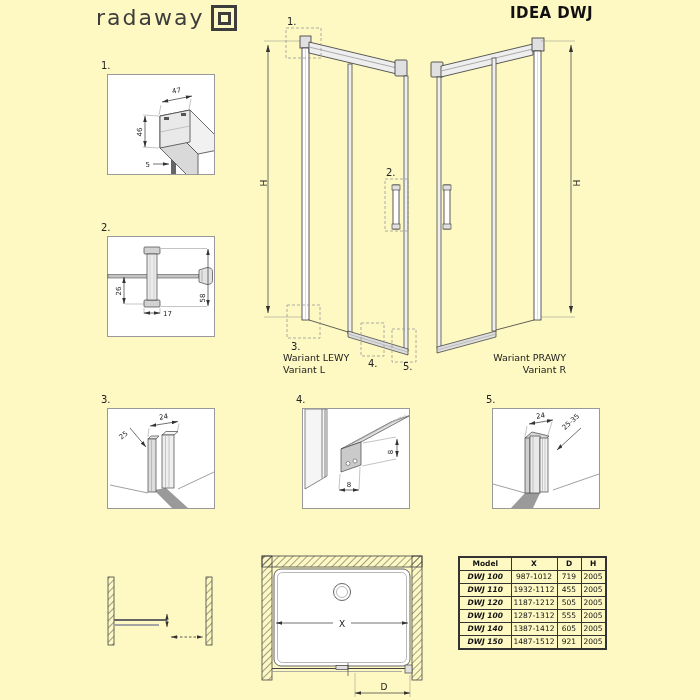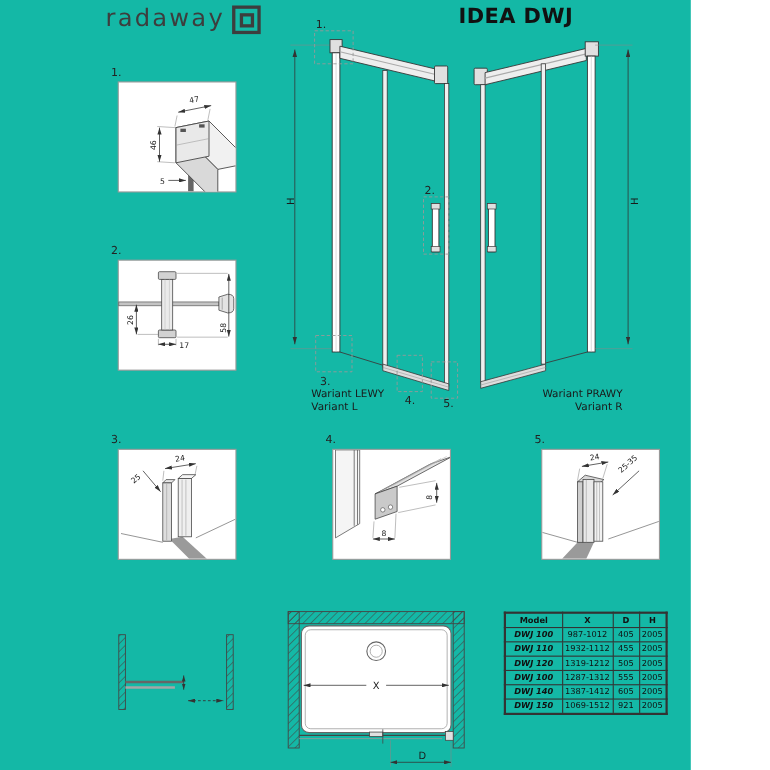--- a/index.html
+++ b/index.html
@@ -1,24 +1,24 @@
 <!DOCTYPE html>
 <html><head>
 <meta charset="utf-8">
 <style>
   html,body{margin:0;padding:0;background:#fff;}
-  .page{position:relative;width:628px;height:700px;background:#14b8a6;overflow:hidden;
+  .page{position:relative;width:700px;height:700px;background:#fef9c3;overflow:hidden;
         font-family:"DejaVu Sans",sans-serif;}
   .abs{position:absolute;}
   
   .logo{position:absolute;left:96px;top:5px;display:flex;align-items:center;gap:7px;}
   .logo-text{font-size:22px;color:#3d3d3d;letter-spacing:2px;line-height:1;}
   .logo-box{width:20px;height:20px;border:3px solid #3d3d3d;display:flex;align-items:center;justify-content:center;}
   .logo-box-inner{width:7px;height:7px;border:3px solid #3d3d3d;}
-  .title{position:absolute;right:107px;top:4px;font-size:19px;font-weight:bold;color:#111;letter-spacing:0.4px;}
+  .title{position:absolute;right:107px;top:4px;font-size:15px;font-weight:bold;color:#111;letter-spacing:0.4px;}
   
   svg{overflow:hidden;}
   svg text{font-family:"DejaVu Sans",sans-serif;}
   .box{fill:#fff;stroke:#999;stroke-width:1;}
   .ext{stroke:#888;stroke-width:0.5;}
   .dimline{stroke:#333;stroke-width:0.7;fill:none;}
   .ln{stroke:#3a3a3a;stroke-width:0.8;fill:none;}
   .dim{font-size:7px;fill:#222;}
   .callout{font-size:10px;fill:#222;}
   .caption{font-size:9.5px;fill:#1a1a1a;}
@@ -351,49 +351,49 @@
         <th>Model</th>
         <th>X</th>
         <th>D</th>
         <th>H</th>
       </tr>
     </thead>
     <tbody>
       <tr>
         <td class="model-cell">DWJ 100</td>
         <td>987-1012</td>
-        <td>405</td>
+        <td>719</td>
         <td>2005</td>
       </tr>
       <tr>
         <td class="model-cell">DWJ 110</td>
         <td>1932-1112</td>
         <td>455</td>
         <td>2005</td>
       </tr>
       <tr>
         <td class="model-cell">DWJ 120</td>
-        <td>1319-1212</td>
+        <td>1187-1212</td>
         <td>505</td>
         <td>2005</td>
       </tr>
       <tr>
         <td class="model-cell">DWJ 100</td>
         <td>1287-1312</td>
         <td>555</td>
         <td>2005</td>
       </tr>
       <tr>
         <td class="model-cell">DWJ 140</td>
         <td>1387-1412</td>
         <td>605</td>
         <td>2005</td>
       </tr>
       <tr>
         <td class="model-cell">DWJ 150</td>
-        <td>1069-1512</td>
+        <td>1487-1512</td>
         <td>921</td>
         <td>2005</td>
       </tr>
     </tbody>
   </table>
 
 </div>
 
 </body></html>

